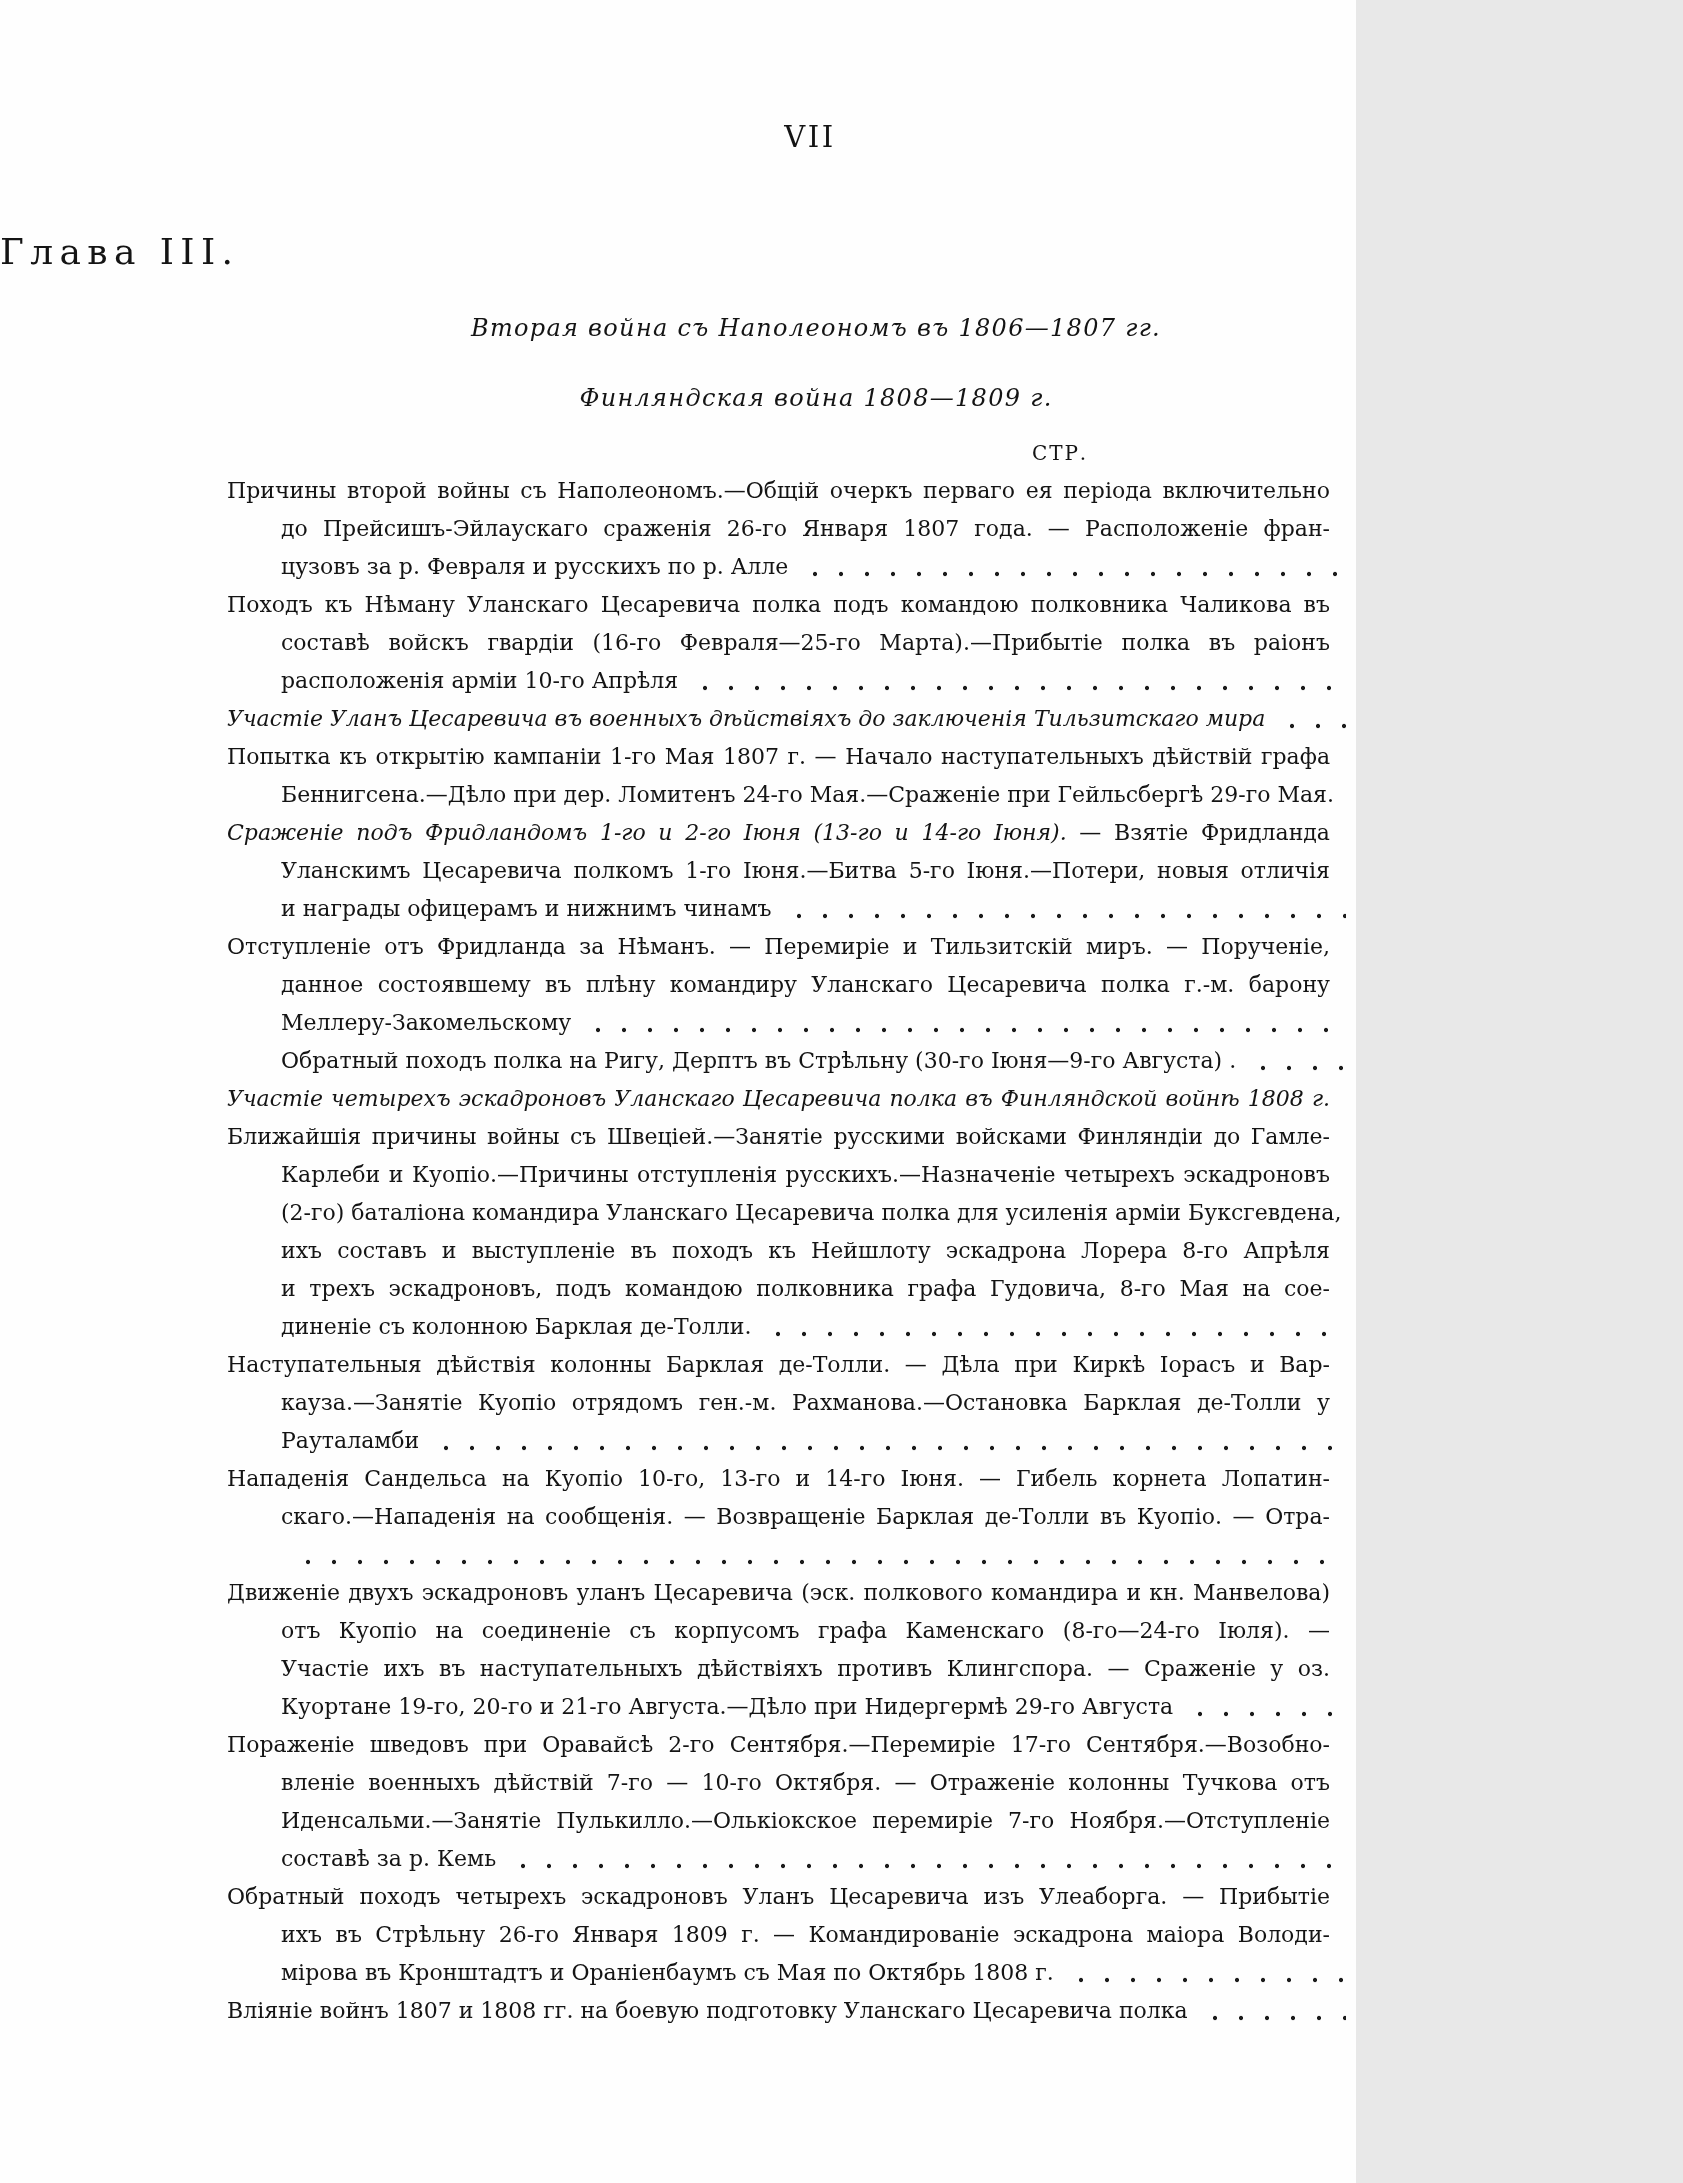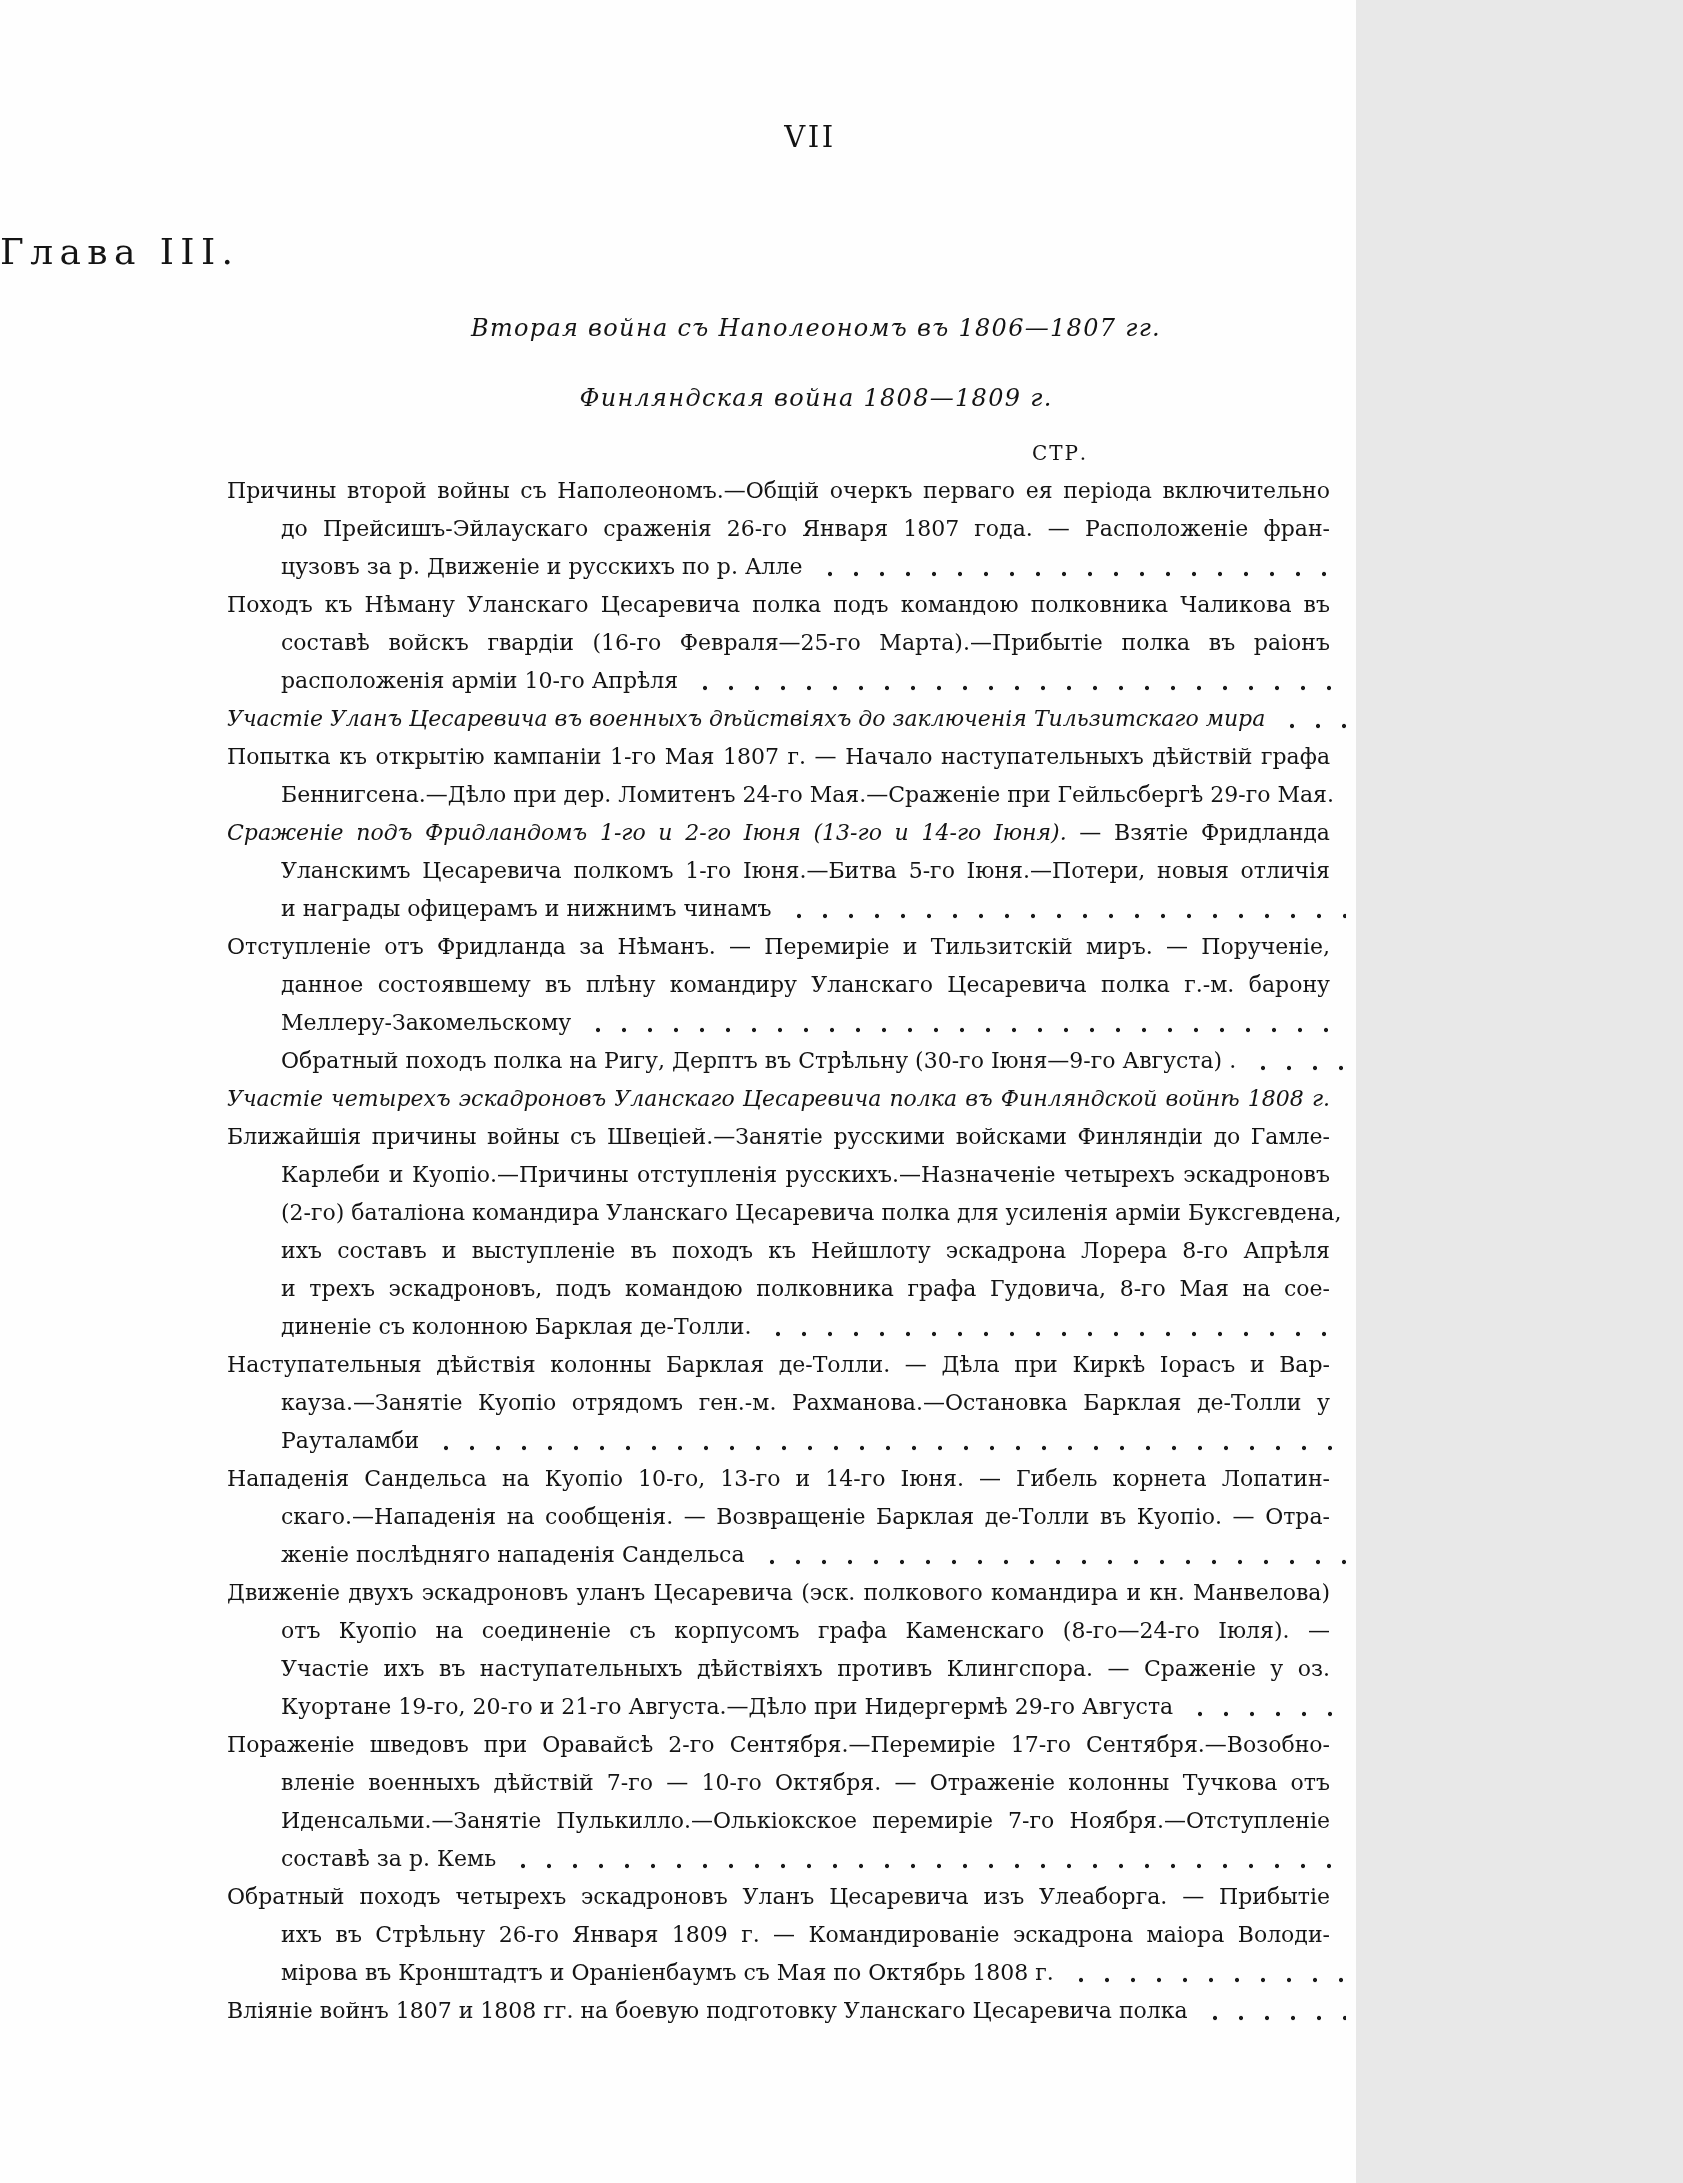--- a/index.html
+++ b/index.html
@@ -92,21 +92,21 @@
   <div class="folio">VII</div>
   <div class="chapter">Глава III.</div>
   <div class="subtitle s1">Вторая война съ Наполеономъ въ 1806—1807 гг.</div>
   <div class="subtitle s2">Финляндская война 1808—1809 г.</div>
   <div class="str-header">СТР.</div>
   <div class="toc">
       <div>
         <div class="line"><span class="txt">Причины второй войны съ Наполеономъ.—Общій очеркъ перваго ея періода включительно</span></div>
         <div class="line cont"><span class="txt">до Прейсишъ-Эйлаускаго сраженія 26-го Января 1807 года. — Расположеніе фран-</span></div>
         <div class="line cont last">
-          <span class="txt">цузовъ за р. Движеніе и русскихъ по р. Алле</span>
+          <span class="txt">цузовъ за р. Февраля и русскихъ по р. Алле</span>
           <span class="leader"></span>
           <span class="pagenum">73</span>
         </div>
       </div>
       <div>
         <div class="line"><span class="txt">Походъ къ Нѣману Уланскаго Цесаревича полка подъ командою полковника Чаликова въ</span></div>
         <div class="line cont"><span class="txt">составѣ войскъ гвардіи (16-го Февраля—25-го Марта).—Прибытіе полка въ раіонъ</span></div>
         <div class="line cont last">
           <span class="txt">расположенія арміи 10-го Апрѣля</span>
           <span class="leader"></span>
@@ -174,21 +174,20 @@
         <div class="line cont last">
           <span class="txt">Рауталамби</span>
           <span class="leader"></span>
           <span class="pagenum">100</span>
         </div>
       </div>
       <div>
         <div class="line"><span class="txt">Нападенія Сандельса на Куопіо 10-го, 13-го и 14-го Іюня. — Гибель корнета Лопатин-</span></div>
         <div class="line cont"><span class="txt">скаго.—Нападенія на сообщенія. — Возвращеніе Барклая де-Толли въ Куопіо. — Отра-</span></div>
         <div class="line cont last">
-          <span class="txt">женіе послѣдняго нападенія Сандельса</span>
           <span class="leader"></span>
           <span class="pagenum">103</span>
         </div>
       </div>
       <div>
         <div class="line"><span class="txt">Движеніе двухъ эскадроновъ уланъ Цесаревича (эск. полкового командира и кн. Манвелова)</span></div>
         <div class="line cont"><span class="txt">отъ Куопіо на соединеніе съ корпусомъ графа Каменскаго (8-го—24-го Іюля). —</span></div>
         <div class="line cont"><span class="txt">Участіе ихъ въ наступательныхъ дѣйствіяхъ противъ Клингспора. — Сраженіе у оз.</span></div>
         <div class="line cont last">
           <span class="txt">Куортане 19-го, 20-го и 21-го Августа.—Дѣло при Нидергермѣ 29-го Августа</span>

